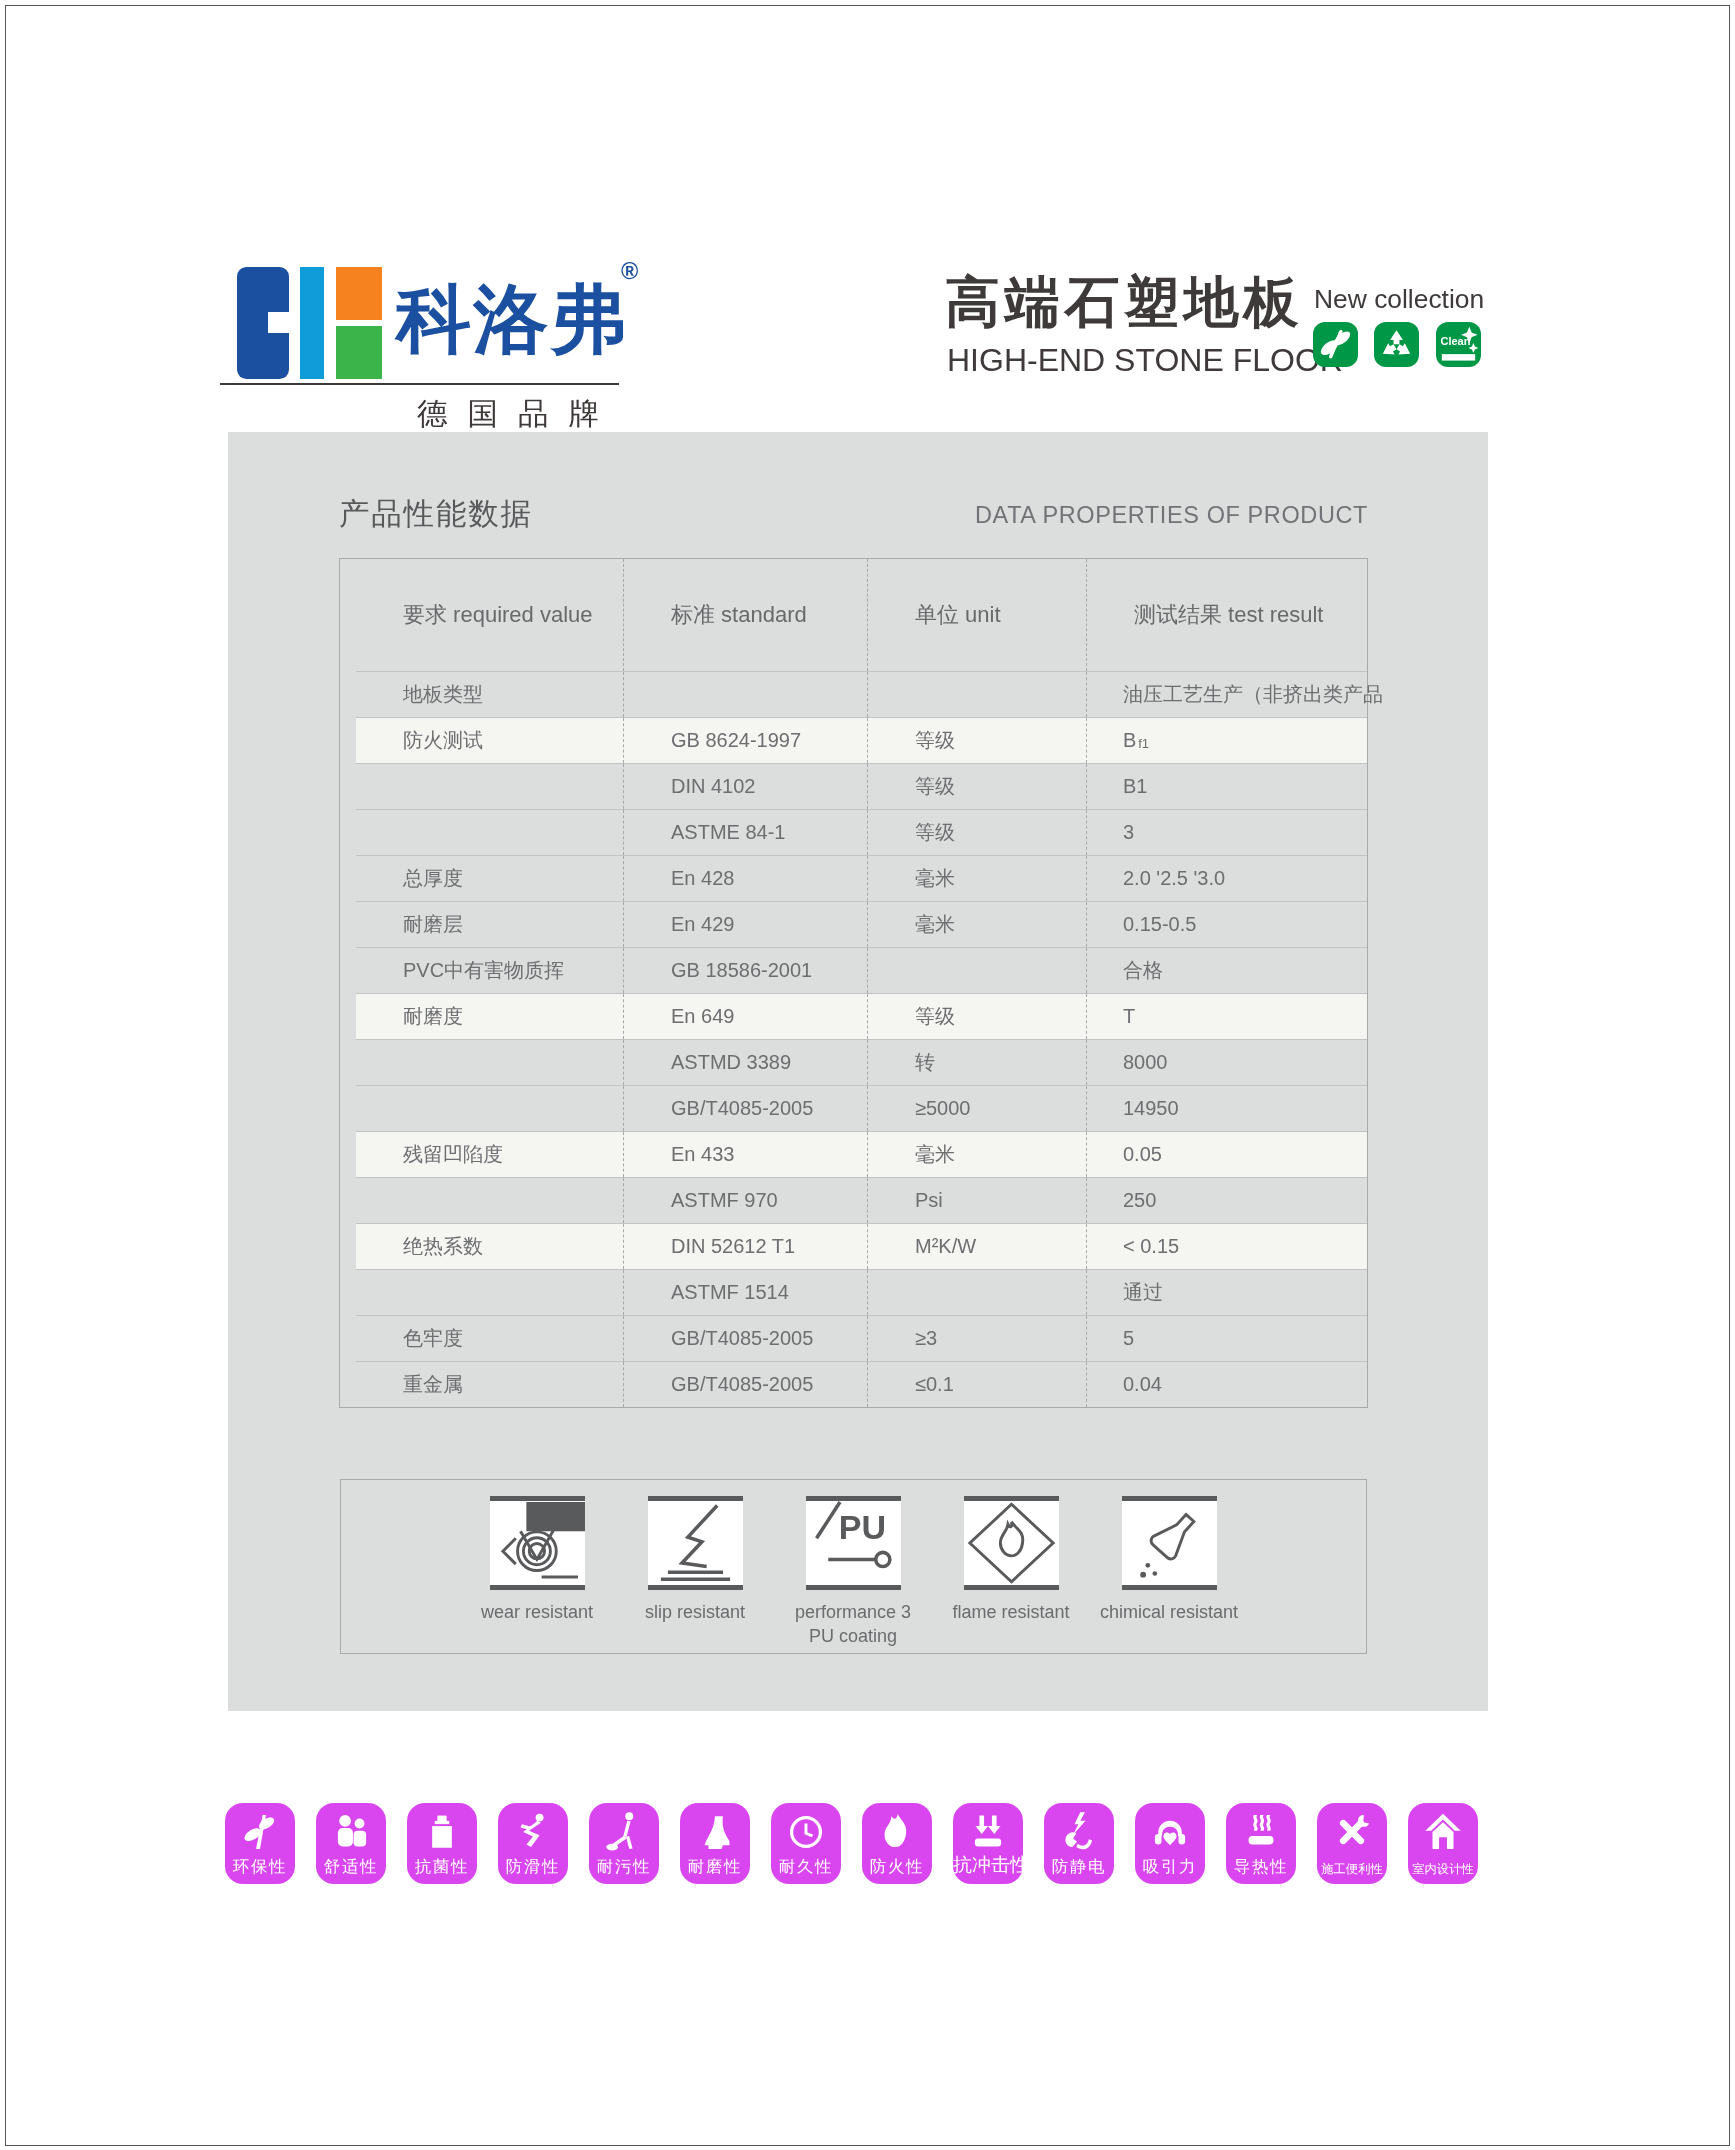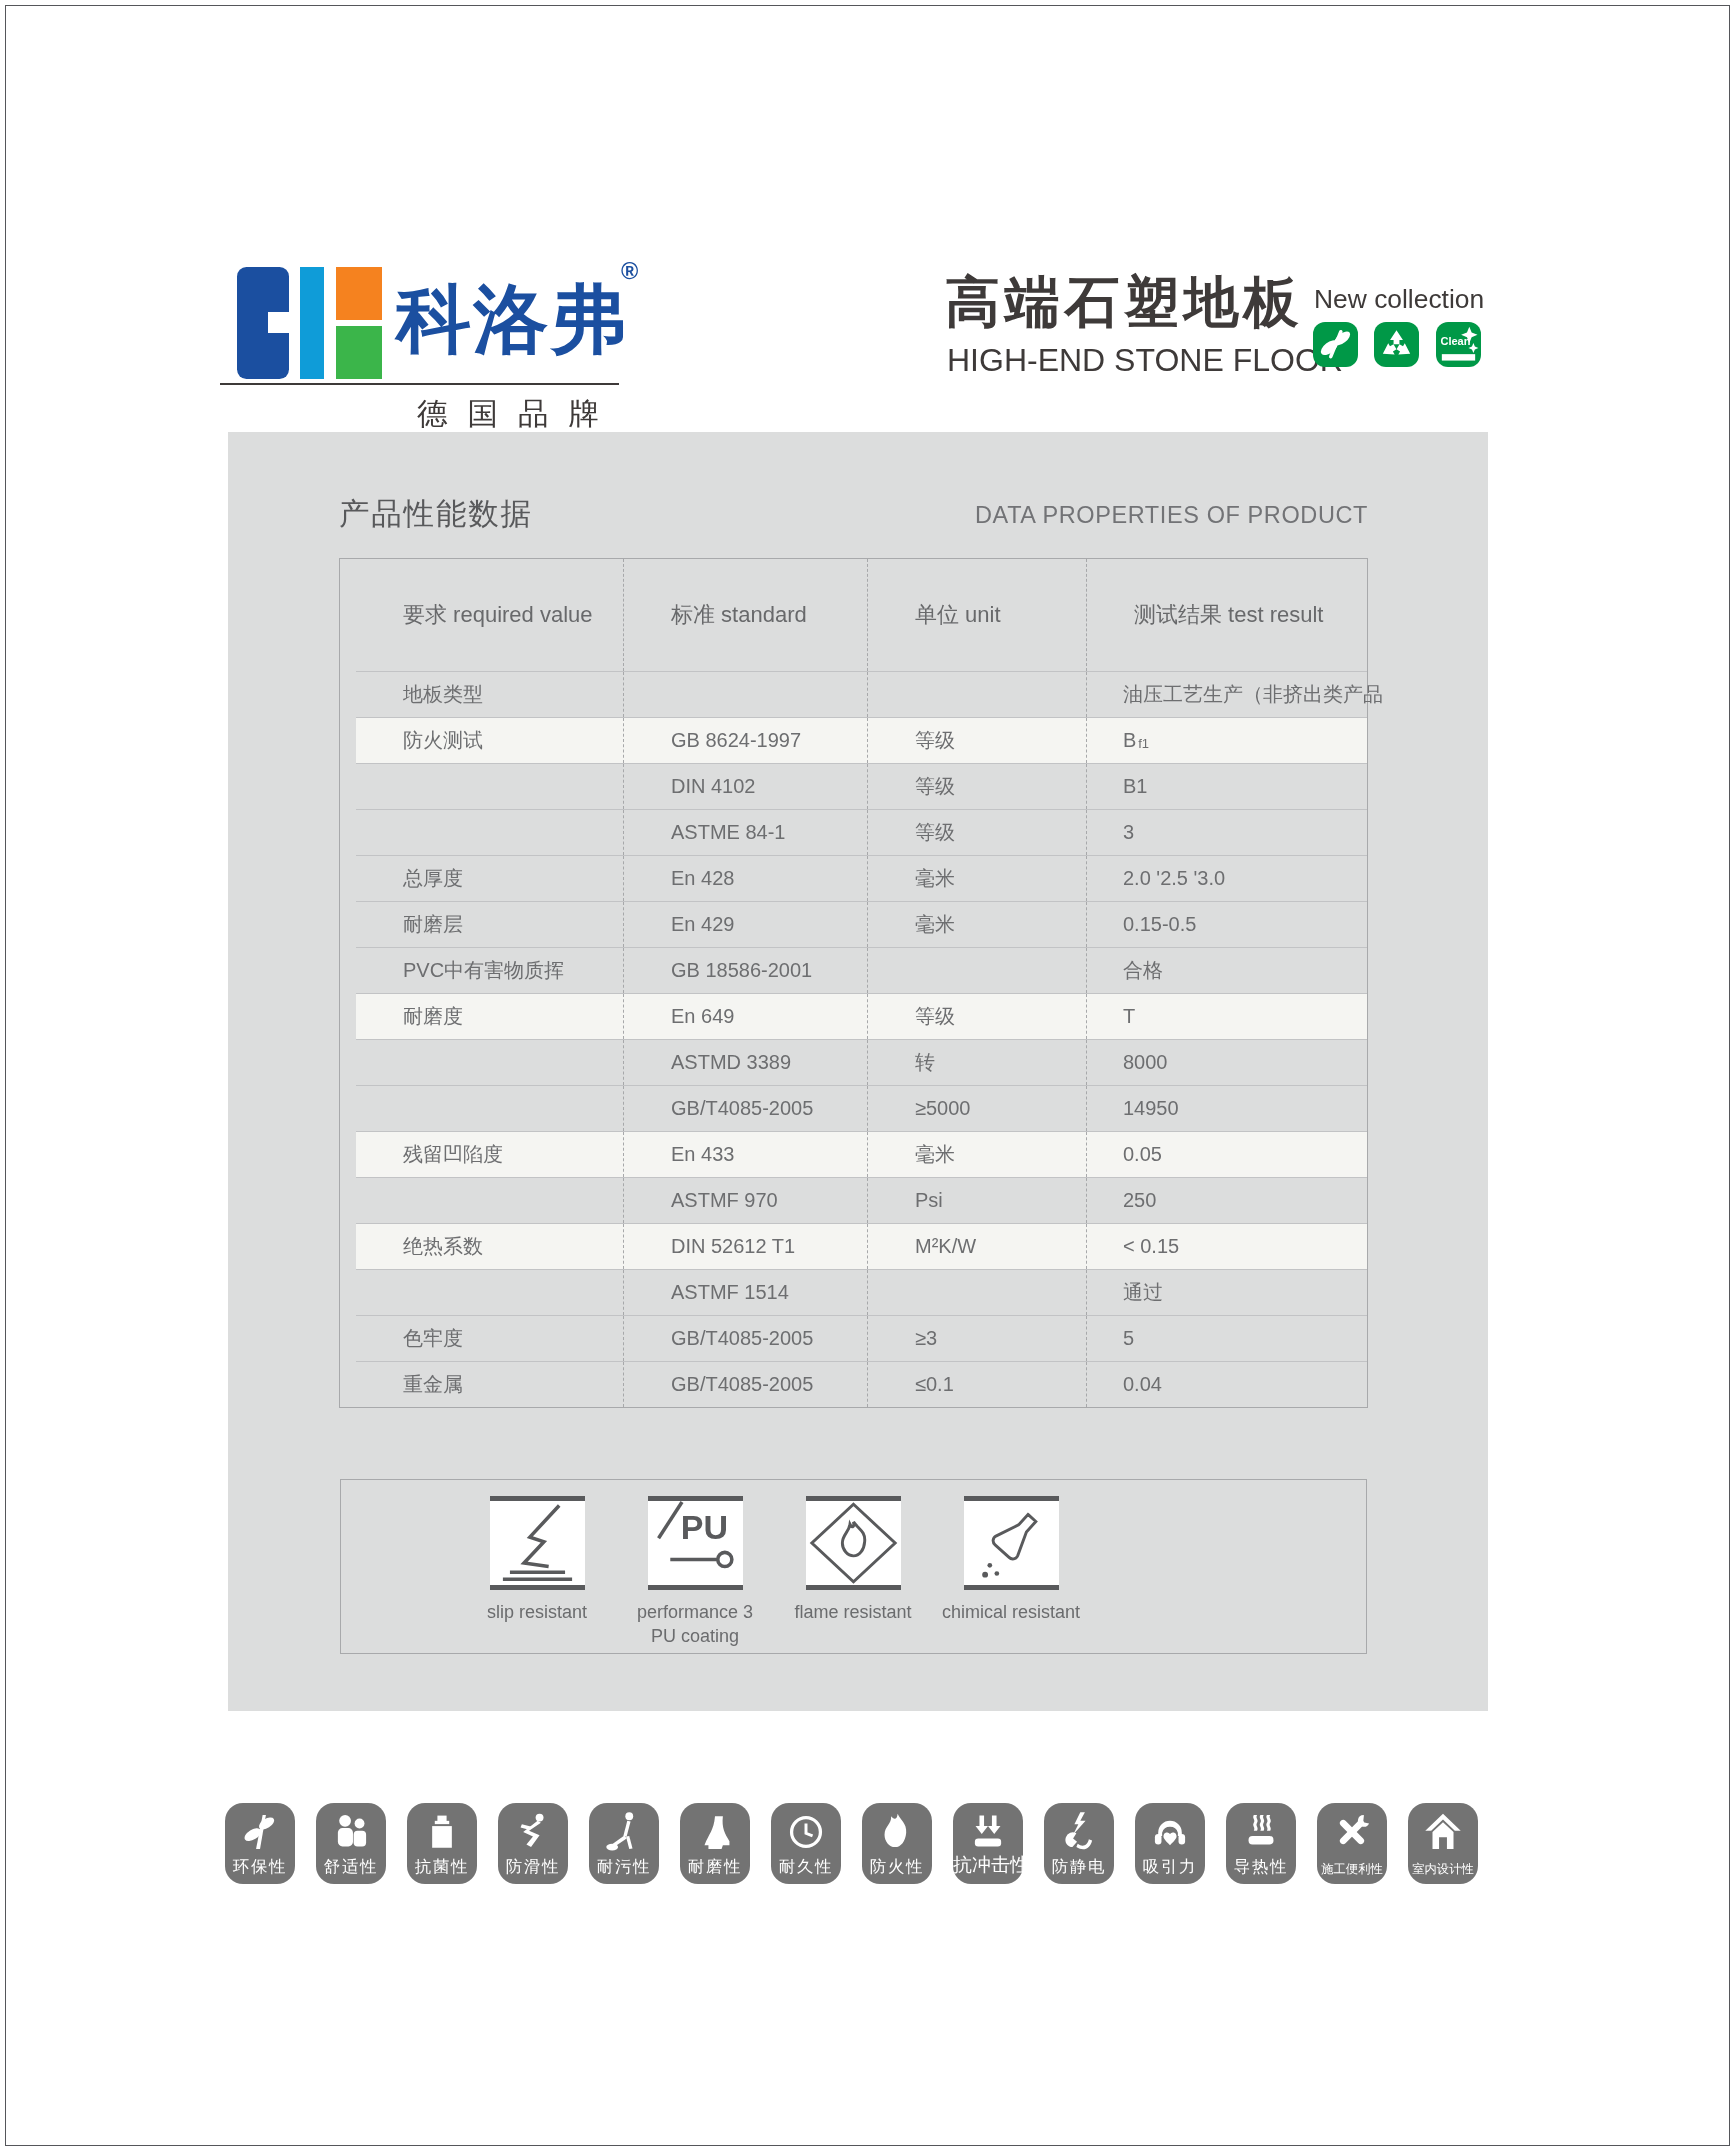--- a/index.html
+++ b/index.html
@@ -48,21 +48,21 @@
   
   .cert-box{position:absolute;left:340px;top:1479px;width:1027px;height:175px;border:1.2px solid #a8a9ab;box-sizing:border-box;}
   .cert-list{position:absolute;left:117px;top:16.4px;display:flex;}
   .cert-item{width:158px;display:flex;flex-direction:column;align-items:center;}
   .cert-icn{position:relative;width:95px;height:94px;background:#fff;border-top:5.9px solid #595a5c;border-bottom:5.9px solid #595a5c;box-sizing:border-box;}
   .cert-icn svg{width:100%;height:100%;display:block;}
   .cert-label{margin-top:9.4px;font-size:18px;color:#6b6c6e;text-align:center;line-height:1.35;}
 
   
   .features{position:absolute;left:225px;top:1803px;display:flex;gap:21px;}
-  .badge{position:relative;width:70px;height:81px;background:#737373;border-radius:18px;}
+  .badge{position:relative;width:70px;height:81px;background:#d946ef;border-radius:18px;}
   .badge .b-icn{position:absolute;left:0;top:3.5px;width:70px;height:50px;display:flex;align-items:center;justify-content:center;}
   .badge .b-icn svg{width:42px;height:42px;}
   .b-label{position:absolute;left:0;bottom:5.9px;width:70px;text-align:center;color:#fff;white-space:nowrap;}
 </style>
 </head>
 <body>
 
 <div class="page">
   <div class="frame"></div>
 
@@ -229,20 +229,36 @@
           <div class="t-cell">0.04</div>
         </div>
       </div>
   </div>
 
   <div class="cert-box">
     <div class="cert-list">
         <div class="cert-item">
           <div class="cert-icn">
             <svg viewBox="0 0 162 140">
+              <rect x="62" y="0" width="100" height="50" fill="#595a5c"></rect>
+              <g stroke="#595a5c" fill="none" stroke-width="5">
+                <circle cx="80" cy="84" r="13"></circle>
+                <circle cx="80" cy="84" r="23"></circle>
+                <circle cx="80" cy="84" r="33"></circle>
+                <path d="M52 50 L80 98 L114 38"></path>
+                <path d="M44 62 L22 84 L44 106"></path>
+                <line x1="88" y1="128" x2="150" y2="128"></line>
+              </g>
+            </svg>
+          </div>
+          <div class="cert-label">wear resistant</div>
+        </div>
+        <div class="cert-item">
+          <div class="cert-icn">
+            <svg viewBox="0 0 162 140">
               <g stroke="#595a5c" fill="none" stroke-width="6">
                 <path d="M118 6 L68 60 L92 68 L58 104 L100 110"></path>
                 <line x1="34" y1="120" x2="128" y2="120"></line>
                 <line x1="22" y1="132" x2="140" y2="132"></line>
               </g>
             </svg>
           </div>
           <div class="cert-label">slip resistant</div>
         </div>
         <div class="cert-item">

